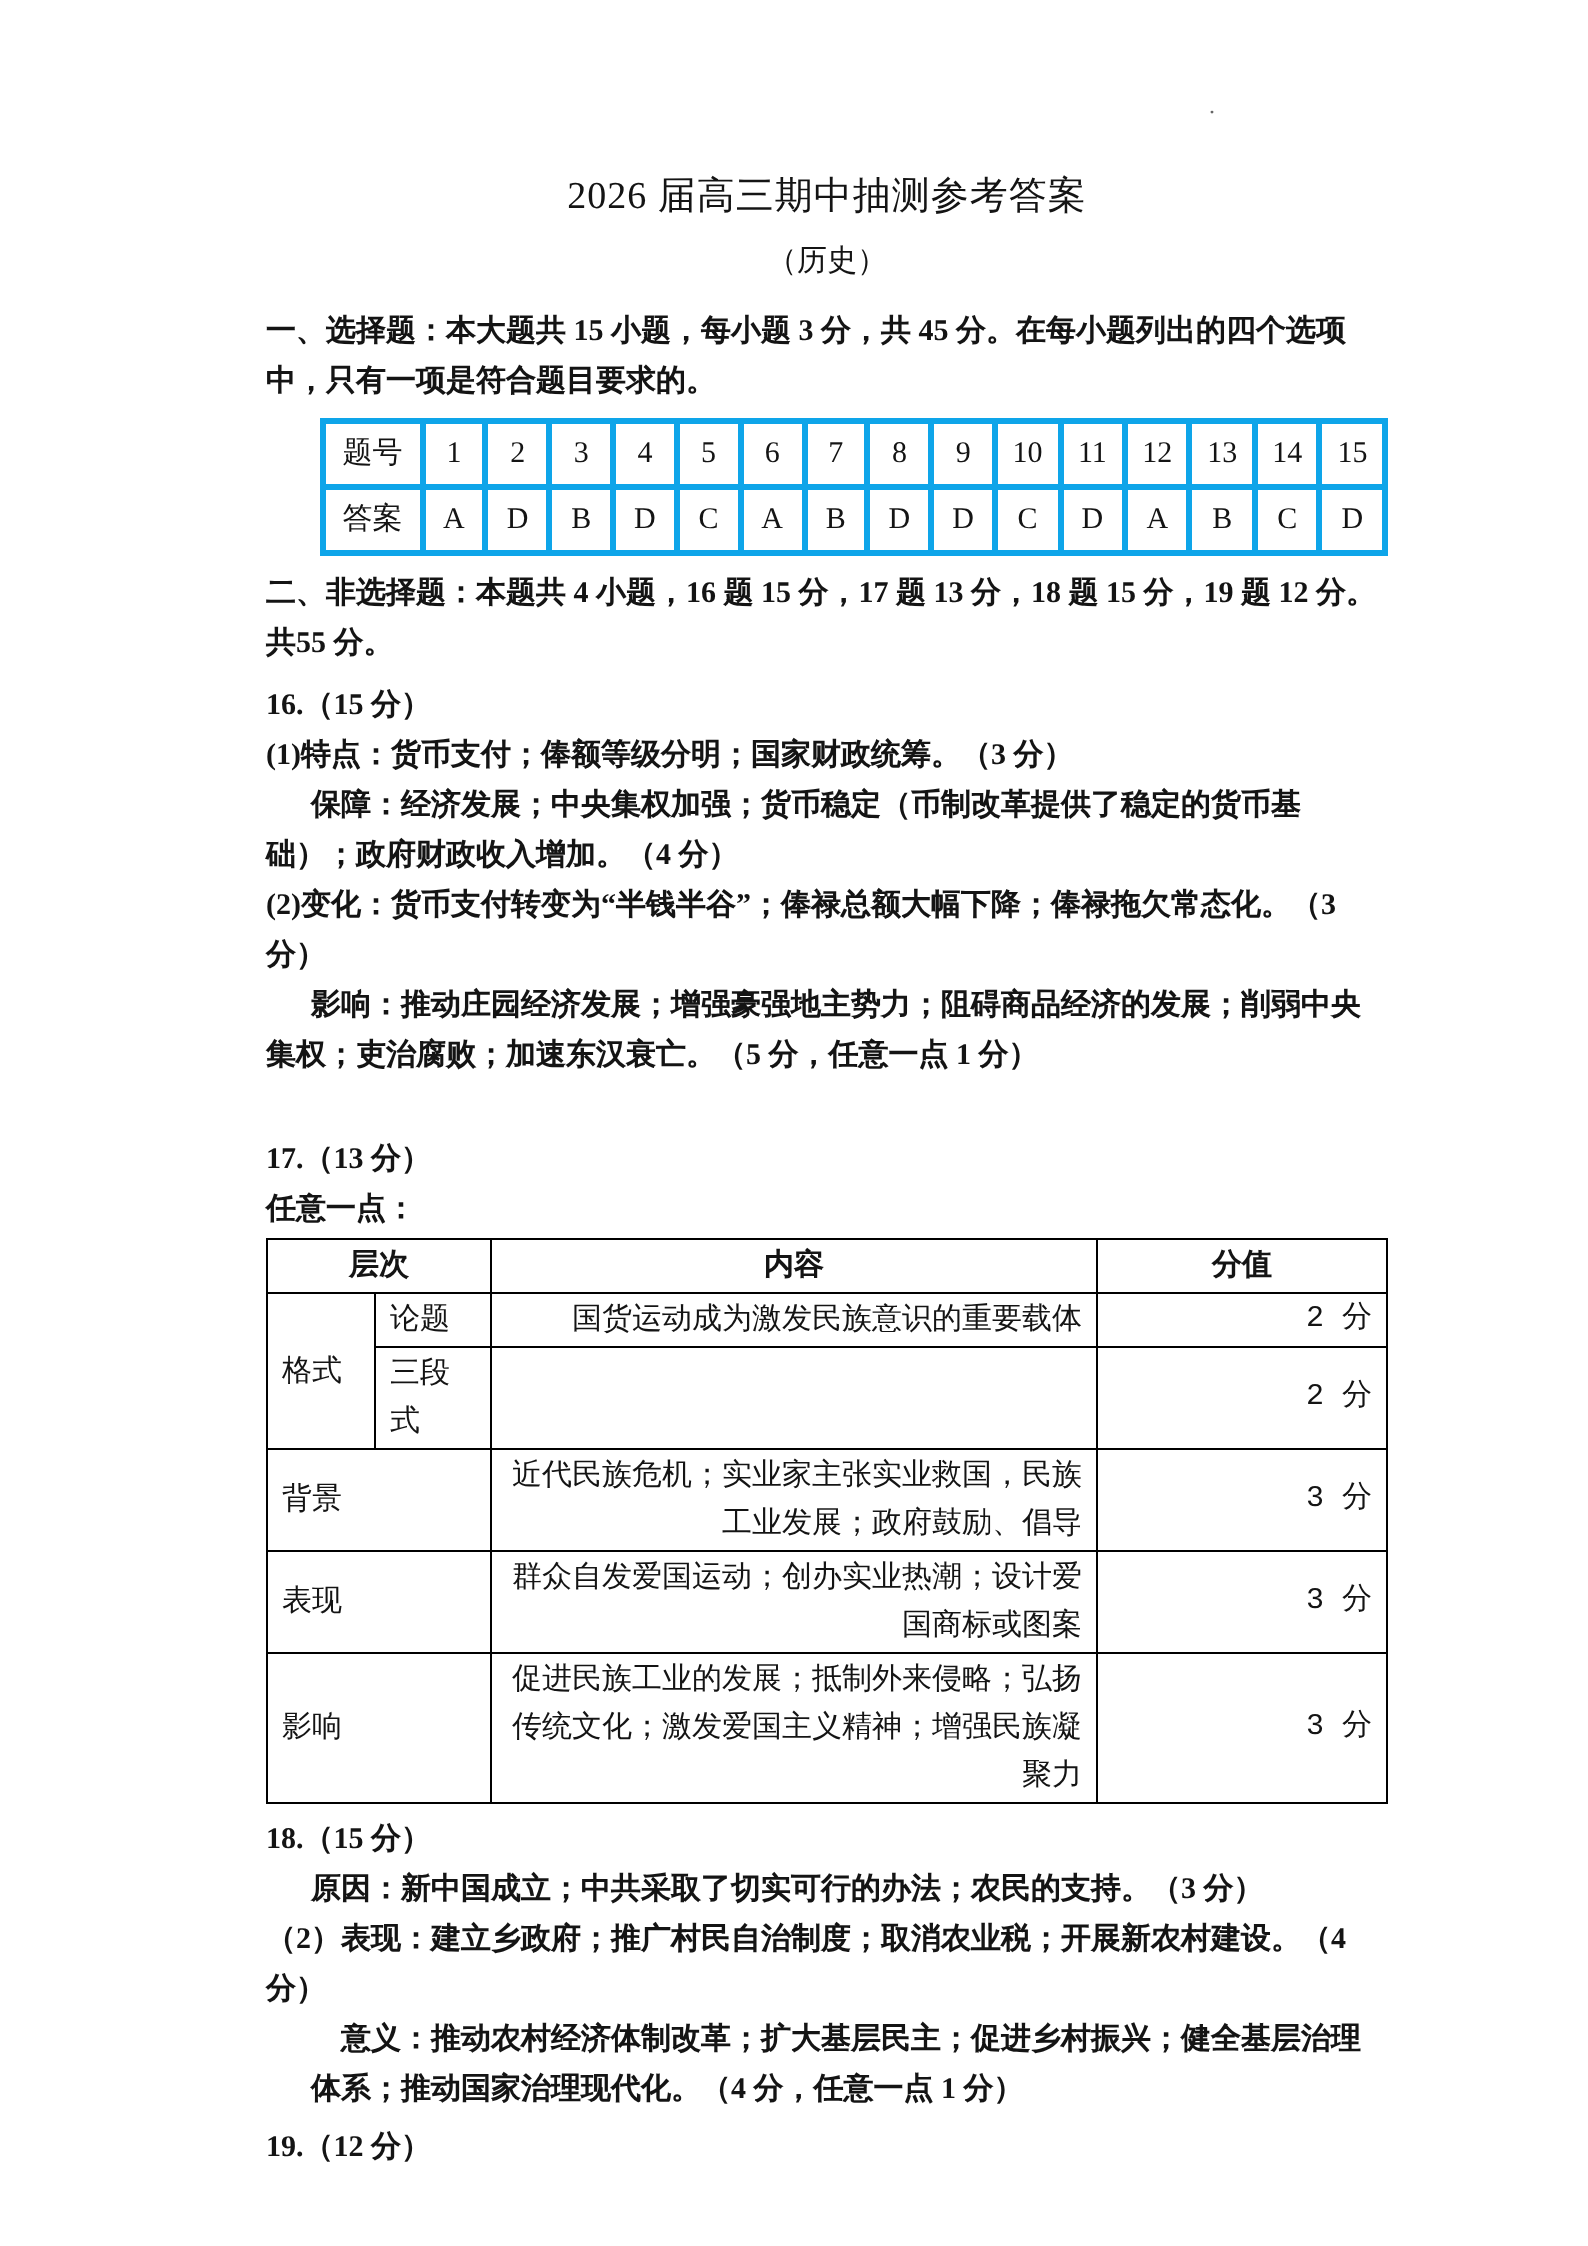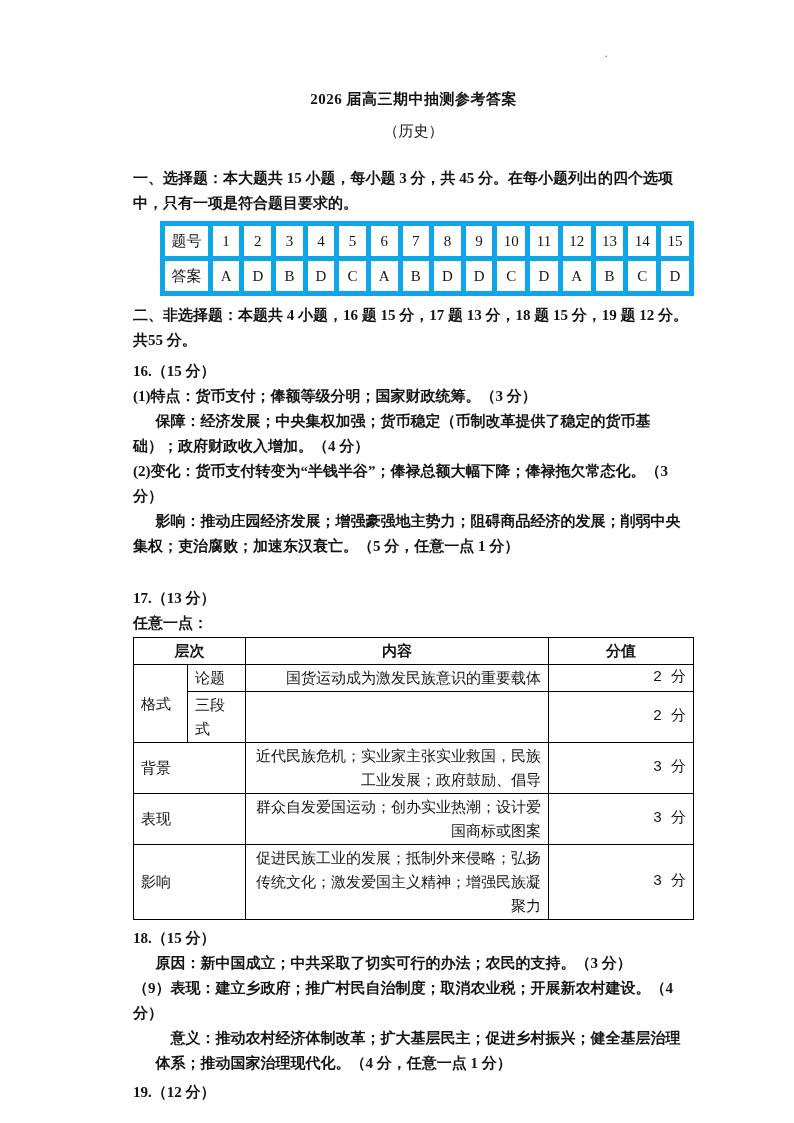--- a/index.html
+++ b/index.html
@@ -4,33 +4,33 @@
 <style>
   html, body { margin:0; padding:0; background:#ffffff; }
   .page {
     width:794px; height:1123px; box-sizing:border-box; position:relative;
     margin:0 auto; background:#ffffff; overflow:hidden;
     font-family:"Liberation Serif","DejaVu Serif",serif;
     font-size:15px; line-height:25px; color:#141414;
     padding:88px 100px 40px 133px;
   }
   .corner-mark { position:absolute; top:50px; right:186px; font-size:12px; color:#666; line-height:12px; }
-  .title { text-align:center; font-weight:bold; font-size:15px; line-height:22px; letter-spacing:0.5px; }
-  .subtitle { text-align:center; margin:9px 0 22px; }
+  .title { text-align:center; font-weight:normal; font-size:19px; line-height:22px; letter-spacing:0.5px; }
+  .subtitle { text-align:center; margin:9px 0 10px; }
   p { margin:0;font-weight:bold; }
   .sec-heading { font-weight:bold; }
   .fi15 { text-indent:1.5em; }
   .hang1  { padding-left:1em;  text-indent:-1em; }
   .in-hang { padding-left:1.5em; text-indent:1em; }
 
   table { border-collapse:collapse; }
 
   
   .ans-table { margin:5px 0 7px 27px; table-layout:fixed; }
-  .ans-table td { border:5px solid #0ea5e9; text-align:center; height:30px; padding:0; }
+  .ans-table td { border:3px solid #0ea5e9; text-align:center; height:30px; padding:0; }
   .ans-table .lbl { width:52px; }
   .ans-table .num { width:32px; }
 
   
   .score-table { margin:1px 0 6px 0; width:560px; table-layout:fixed;border-radius:22px; }
   .score-table td, .score-table th {
     border:1px solid #000; padding:1px 7px; line-height:24px;
     vertical-align:middle; word-break:break-all;
   }
   .score-table th { font-weight:bold; text-align:center; }
@@ -148,21 +148,21 @@
           <td class="st-content">促进民族工业的发展；抵制外来侵略；弘扬传统文化；激发爱国主义精神；增强民族凝聚力</td>
           <td class="st-score">3 分</td>
         </tr>
       </tbody>
     </table>
   </div>
 
   <div class="q18">
     <p>18.（15 分）</p>
     <p class="fi15">原因：新中国成立；中共采取了切实可行的办法；农民的支持。（3 分）</p>
-    <p>（9）表现：建立乡政府；推广村民自治制度；取消农业税；开展新农村建设。（4 分）</p>
+    <p>（2）表现：建立乡政府；推广村民自治制度；取消农业税；开展新农村建设。（4 分）</p>
     <p class="in-hang">意义：推动农村经济体制改革；扩大基层民主；促进乡村振兴；健全基层治理体系；推动国家治理现代化。（4 分，任意一点 1 分）</p>
   </div>
 
   <div class="q19">
     <p>19.（12 分）</p>
 
   </div>
 
 </div>
 

